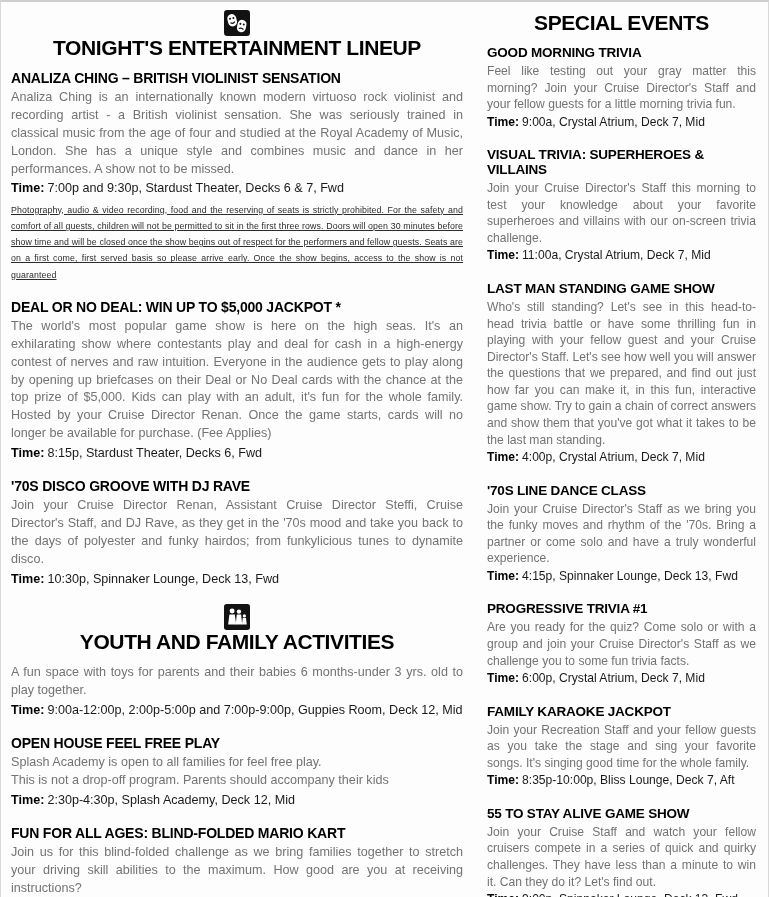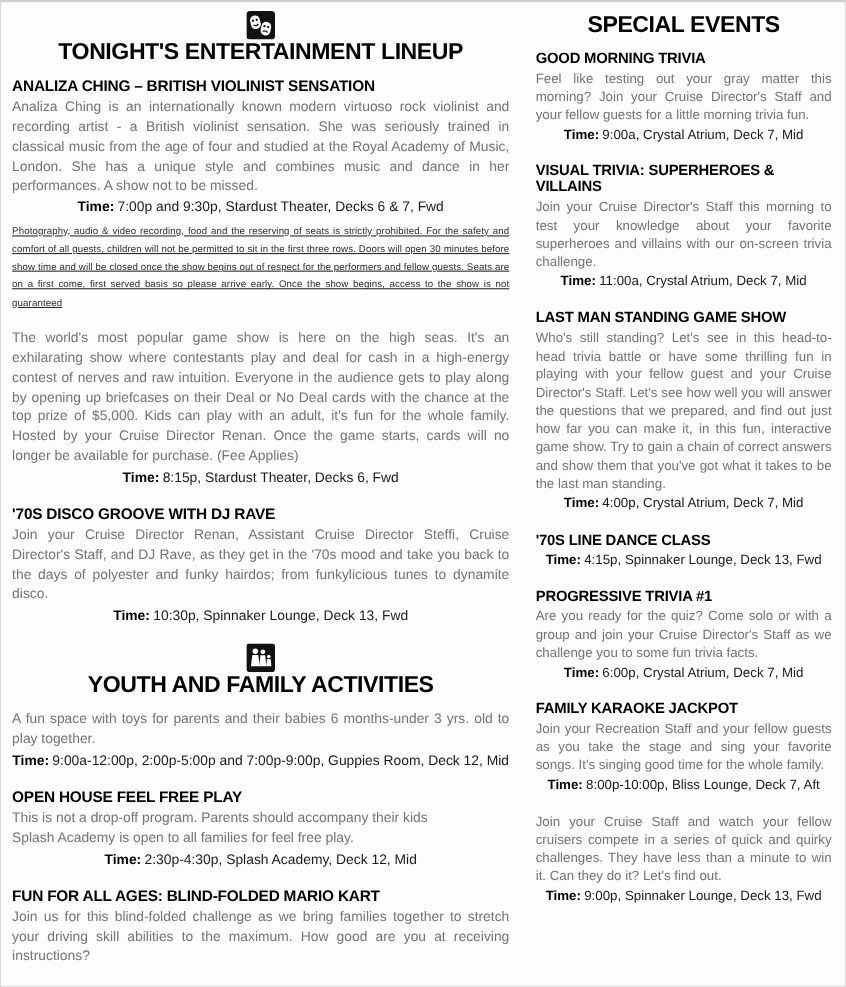--- a/index.html
+++ b/index.html
@@ -34,21 +34,21 @@
   .event { margin-top: 10px; }
   .event h2 {
     font-size: 14px; font-weight: 700; color: #000;
     letter-spacing: -0.2px; margin-bottom: 3px;
   }
   .col-right .event h2 { font-size: 13.5px; }
   .body {
     font-size: 12.6px; line-height: 1.42; text-align: justify; color: #737373;
   }
   .col-right .body { font-size: 12.1px; line-height: 1.37; }
-  .time-line { font-size: 12.6px; line-height: 1.45; margin-top: 1px; text-align: center; }
+  .time-line { font-size: 12.6px; line-height: 1.45; margin-top: 1px; }
   .col-right .time-line { font-size: 12.1px; }
   .time-line b, .cs-line b { font-weight: 700; color: #000; margin-right: 3px; }
   .cs-line { font-size: 12.6px; line-height: 1.45; text-align: justify; }
   .fine-print {
     font-size: 8.8px; line-height: 1.85; text-align: justify;
     color: #2c2c2c; margin-top: 4px; letter-spacing: 0.1px; text-decoration: underline;
   }
   .gap-lg { margin-top: 16px; }
 </style>
 </head>
@@ -80,20 +80,21 @@
     </div>
 
     <section class="event">
       <h2>ANALIZA CHING – BRITISH VIOLINIST SENSATION</h2>
       <p class="body">Analiza Ching is an internationally known modern virtuoso rock violinist and recording artist - a British violinist sensation. She was seriously trained in classical music from the age of four and studied at the Royal Academy of Music, London. She has a unique style and combines music and dance in her performances. A show not to be missed.</p>
       <p class="time-line"><b>Time:</b><span>7:00p and 9:30p, Stardust Theater, Decks 6 &amp; 7, Fwd</span></p>
       <p class="fine-print">Photography, audio &amp; video recording, food and the reserving of seats is strictly prohibited. For the safety and comfort of all guests, children will not be permitted to sit in the first three rows. Doors will open 30 minutes before show time and will be closed once the show begins out of respect for the performers and fellow guests. Seats are on a first come, first served basis so please arrive early. Once the show begins, access to the show is not guaranteed</p>
     </section>
 
     <section class="event gap-lg">
+      <h2>DEAL OR NO DEAL: WIN UP TO $5,000 JACKPOT *</h2>
       <p class="body">The world's most popular game show is here on the high seas. It's an exhilarating show where contestants play and deal for cash in a high-energy contest of nerves and raw intuition. Everyone in the audience gets to play along by opening up briefcases on their Deal or No Deal cards with the chance at the top prize of $5,000. Kids can play with an adult, it's fun for the whole family. Hosted by your Cruise Director Renan. Once the game starts, cards will no longer be available for purchase. (Fee Applies)</p>
       <p class="time-line"><b>Time:</b><span>8:15p, Stardust Theater, Decks 6, Fwd</span></p>
     </section>
 
     <section class="event gap-lg">
       <h2>'70S DISCO GROOVE WITH DJ RAVE</h2>
       <p class="body">Join your Cruise Director Renan, Assistant Cruise Director Steffi, Cruise Director's Staff, and DJ Rave, as they get in the '70s mood and take you back to the days of polyester and funky hairdos; from funkylicious tunes to dynamite disco.</p>
       <p class="time-line"><b>Time:</b><span>10:30p, Spinnaker Lounge, Deck 13, Fwd</span></p>
     </section>
 
@@ -112,22 +113,22 @@
       <h1>YOUTH AND FAMILY ACTIVITIES</h1>
     </div>
 
     <section class="event">
       <p class="body">A fun space with toys for parents and their babies 6 months-under 3 yrs. old to play together.</p>
       <p class="time-line"><b>Time:</b><span>9:00a-12:00p, 2:00p-5:00p and 7:00p-9:00p, Guppies Room, Deck 12, Mid</span></p>
     </section>
 
     <section class="event gap-lg">
       <h2>OPEN HOUSE FEEL FREE PLAY</h2>
+      <p class="body">Splash Academy is open to all families for feel free play.</p>
       <p class="body">This is not a drop-off program. Parents should accompany their kids</p>
-      <p class="body">Splash Academy is open to all families for feel free play.</p>
       <p class="time-line"><b>Time:</b><span>2:30p-4:30p, Splash Academy, Deck 12, Mid</span></p>
     </section>
 
     <section class="event gap-lg">
       <h2>FUN FOR ALL AGES: BLIND-FOLDED MARIO KART</h2>
       <p class="body">Join us for this blind-folded challenge as we bring families together to stretch your driving skill abilities to the maximum. How good are you at receiving instructions?</p>
 
     </section>
 
   </div>
@@ -151,34 +152,36 @@
     </section>
 
     <section class="event gap-lg">
       <h2>LAST MAN STANDING GAME SHOW</h2>
       <p class="body">Who's still standing? Let's see in this head-to-head trivia battle or have some thrilling fun in playing with your fellow guest and your Cruise Director's Staff. Let's see how well you will answer the questions that we prepared, and find out just how far you can make it, in this fun, interactive game show. Try to gain a chain of correct answers and show them that you've got what it takes to be the last man standing.</p>
       <p class="time-line"><b>Time:</b><span>4:00p, Crystal Atrium, Deck 7, Mid</span></p>
     </section>
 
     <section class="event gap-lg">
       <h2>'70S LINE DANCE CLASS</h2>
+      <p class="body">Join your Cruise Director's Staff as we bring you the funky moves and rhythm of the '70s. Bring a partner or come solo and have a truly wonderful experience.</p>
       <p class="time-line"><b>Time:</b><span>4:15p, Spinnaker Lounge, Deck 13, Fwd</span></p>
     </section>
 
     <section class="event gap-lg">
       <h2>PROGRESSIVE TRIVIA #1</h2>
       <p class="body">Are you ready for the quiz? Come solo or with a group and join your Cruise Director's Staff as we challenge you to some fun trivia facts.</p>
       <p class="time-line"><b>Time:</b><span>6:00p, Crystal Atrium, Deck 7, Mid</span></p>
     </section>
 
     <section class="event gap-lg">
       <h2>FAMILY KARAOKE JACKPOT</h2>
       <p class="body">Join your Recreation Staff and your fellow guests as you take the stage and sing your favorite songs. It's singing good time for the whole family.</p>
-      <p class="time-line"><b>Time:</b><span>8:00p-10:00p, Bliss Lounge, Deck 7, Aft</span></p>
+      <p class="time-line"><b>Time:</b><span>8:35p-10:00p, Bliss Lounge, Deck 7, Aft</span></p>
     </section>
 
     <section class="event gap-lg">
+      <h2>55 TO STAY ALIVE GAME SHOW</h2>
       <p class="body">Join your Cruise Staff and watch your fellow cruisers compete in a series of quick and quirky challenges. They have less than a minute to win it. Can they do it? Let's find out.</p>
       <p class="time-line"><b>Time:</b><span>9:00p, Spinnaker Lounge, Deck 13, Fwd</span></p>
     </section>
 
   </div>
 </div>
 
 </body></html>

